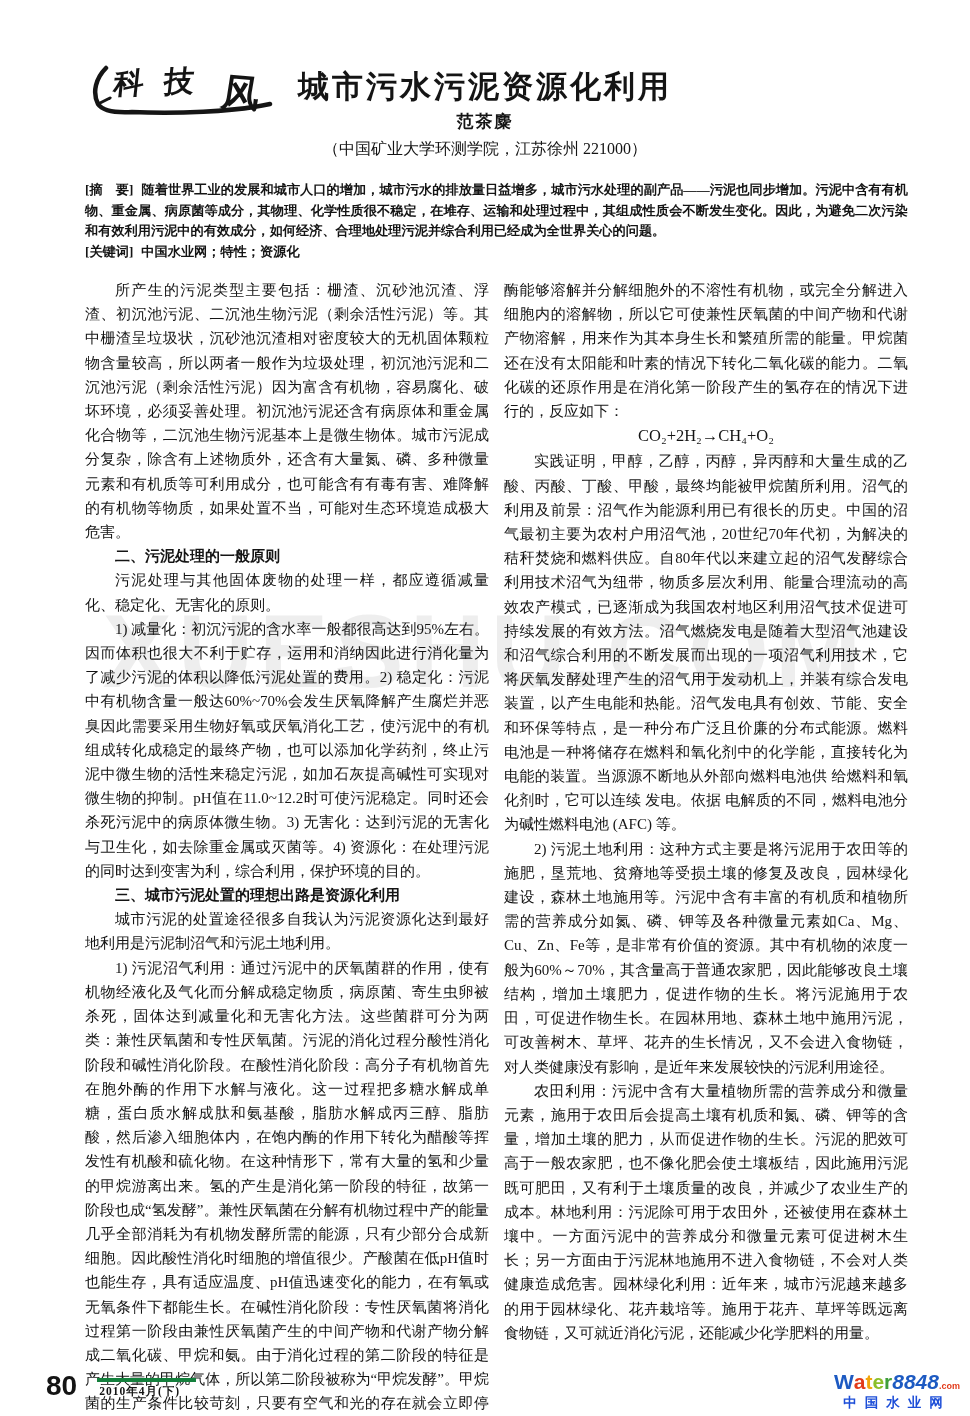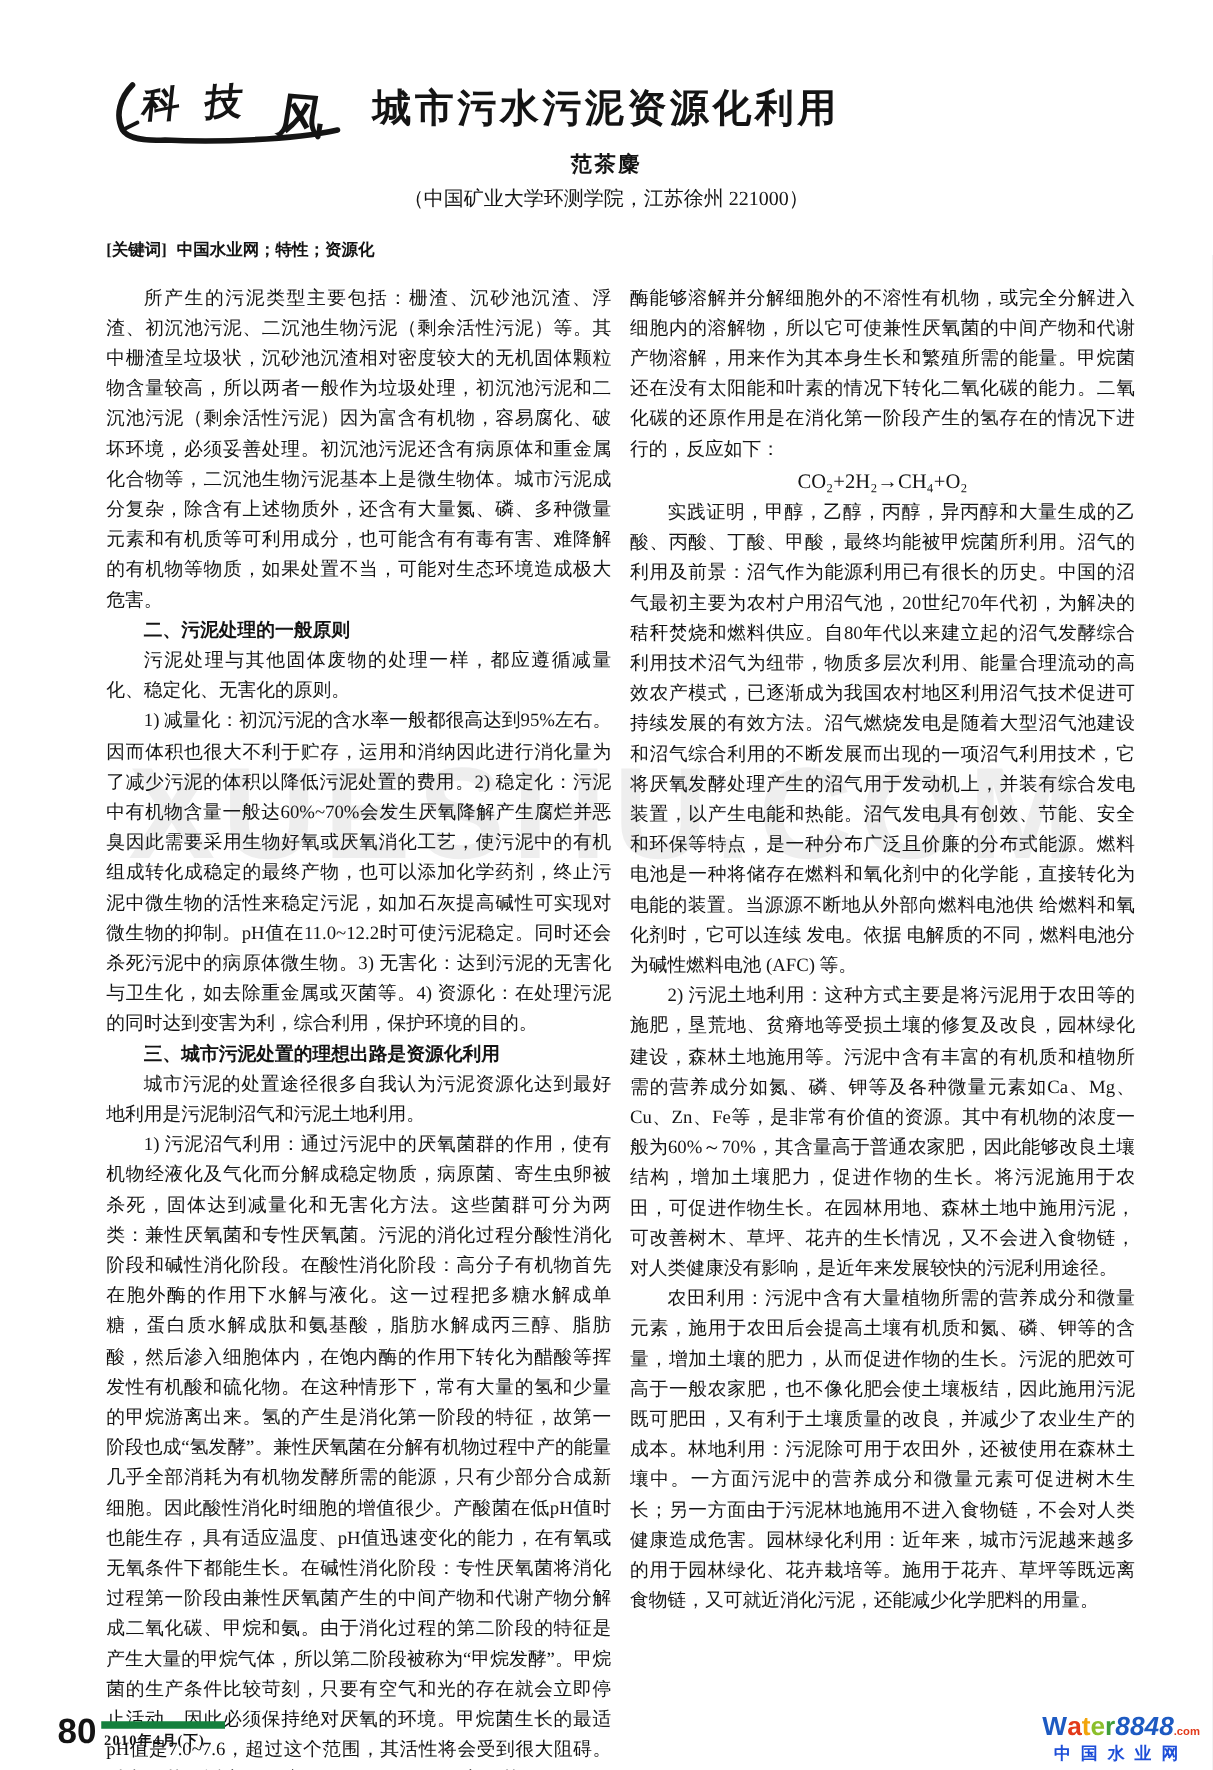--- a/index.html
+++ b/index.html
@@ -22,21 +22,21 @@
   }
   .logo-feng{
     position:absolute;top:8px;left:138px;
     font-size:38px;font-weight:bold;
     transform:rotate(5deg) skewX(-4deg);
   }
   .masthead svg{position:absolute;left:0;top:0;}
   
   .head-block{padding-top:66px;text-align:center;}
   .title{font-size:31px;font-weight:bold;letter-spacing:3px;}
-  .author{margin-top:12px;font-size:17px;font-weight:bold;letter-spacing:2px;}
+  .author{margin-top:2px;font-size:17px;font-weight:bold;letter-spacing:2px;}
   .affiliation{margin-top:6px;font-size:16px;}
   
   .abstract{margin:20px 62px 0 85px;font-size:13.2px;line-height:20.5px;font-weight:bold;}
   .ab-p{margin:0;text-align:justify;}
   .ab-label{margin-right:8px;}
   
   .watermark{
     position:absolute;top:592px;left:50%;transform:translateX(-50%);
     font-family:"Liberation Sans","DejaVu Sans",sans-serif;
     font-size:104px;font-weight:bold;letter-spacing:6px;white-space:nowrap;
@@ -49,23 +49,23 @@
     display:flex;gap:15px;
     font-size:15px;line-height:24.2px;
   }
   .col{flex:1;min-width:0;}
   .col p{margin:0;text-align:justify;}
   .sec-h{font-weight:bold;text-indent:2em;}
   .para{text-indent:2em;}
   .para0{text-indent:0;}
   .equation{text-align:center !important;text-indent:0;font-size:16.5px;padding:1px 0;}
   
-  .footer-left{position:absolute;left:46px;bottom:16px;display:flex;align-items:flex-start;gap:4px;z-index:2;}
+  .footer-left{position:absolute;left:46px;bottom:16px;display:flex;align-items:flex-start;gap:20px;z-index:2;}
   .page-no{font-family:"Liberation Sans","DejaVu Sans",sans-serif;font-size:28px;font-weight:bold;line-height:1;}
-  .issue{margin-top:6px;border-top:6px solid #15803d;padding:2px 16px 0 2px;font-size:11.5px;font-weight:bold;letter-spacing:1px;}
+  .issue{margin-top:6px;border-top:4px solid #15803d;padding:2px 16px 0 2px;font-size:11.5px;font-weight:bold;letter-spacing:1px;}
   .w8848{position:absolute;right:10px;bottom:4px;text-align:center;z-index:2;
          font-family:"Liberation Sans","DejaVu Sans",sans-serif;}
   .w-line1{font-size:21px;font-weight:bold;line-height:1.05;}
   .wl{display:inline-block;}
   .n8848{font-family:Liberation Sans, sans-serif;font-style:italic;font-weight:bold;font-size:21px;color:#1d5ac2;}
   .dotcom{font-size:9px;font-weight:bold;color:#e23a1a;vertical-align:baseline;}
   .w-line2{font-size:13.5px;font-weight:bold;letter-spacing:8px;color:#1d4ed8;margin-top:1px;}
 </style>
 </head>
 <body>
@@ -81,20 +81,21 @@
     <span class="logo-feng">风</span>
   </div>
 
   <div class="head-block">
     <div class="title">城市污水污泥资源化利用</div>
     <div class="author">范茶麋</div>
     <div class="affiliation">（中国矿业大学环测学院，江苏徐州  221000）</div>
   </div>
 
   <div class="abstract">
+    <p class="ab-p"><span class="ab-label">[摘　要]</span><span>随着世界工业的发展和城市人口的增加，城市污水的排放量日益增多，城市污水处理的副产品——污泥也同步增加。污泥中含有有机物、重金属、病原菌等成分，其物理、化学性质很不稳定，在堆存、运输和处理过程中，其组成性质会不断发生变化。因此，为避免二次污染和有效利用污泥中的有效成分，如何经济、合理地处理污泥并综合利用已经成为全世界关心的问题。</span></p>
     <p class="ab-p"><span class="ab-label">[关键词]</span><span>中国水业网；特性；资源化</span></p>
   </div>
 
   <div class="watermark">XUESHU.COM</div>
 
   <div class="columns">
     <div class="col">
       <p class="para">所产生的污泥类型主要包括：栅渣、沉砂池沉渣、浮渣、初沉池污泥、二沉池生物污泥（剩余活性污泥）等。其中栅渣呈垃圾状，沉砂池沉渣相对密度较大的无机固体颗粒物含量较高，所以两者一般作为垃圾处理，初沉池污泥和二沉池污泥（剩余活性污泥）因为富含有机物，容易腐化、破坏环境，必须妥善处理。初沉池污泥还含有病原体和重金属化合物等，二沉池生物污泥基本上是微生物体。城市污泥成分复杂，除含有上述物质外，还含有大量氮、磷、多种微量元素和有机质等可利用成分，也可能含有有毒有害、难降解的有机物等物质，如果处置不当，可能对生态环境造成极大危害。</p>
       <p class="sec-h">二、污泥处理的一般原则</p>
       <p class="para">污泥处理与其他固体废物的处理一样，都应遵循减量化、稳定化、无害化的原则。</p>

